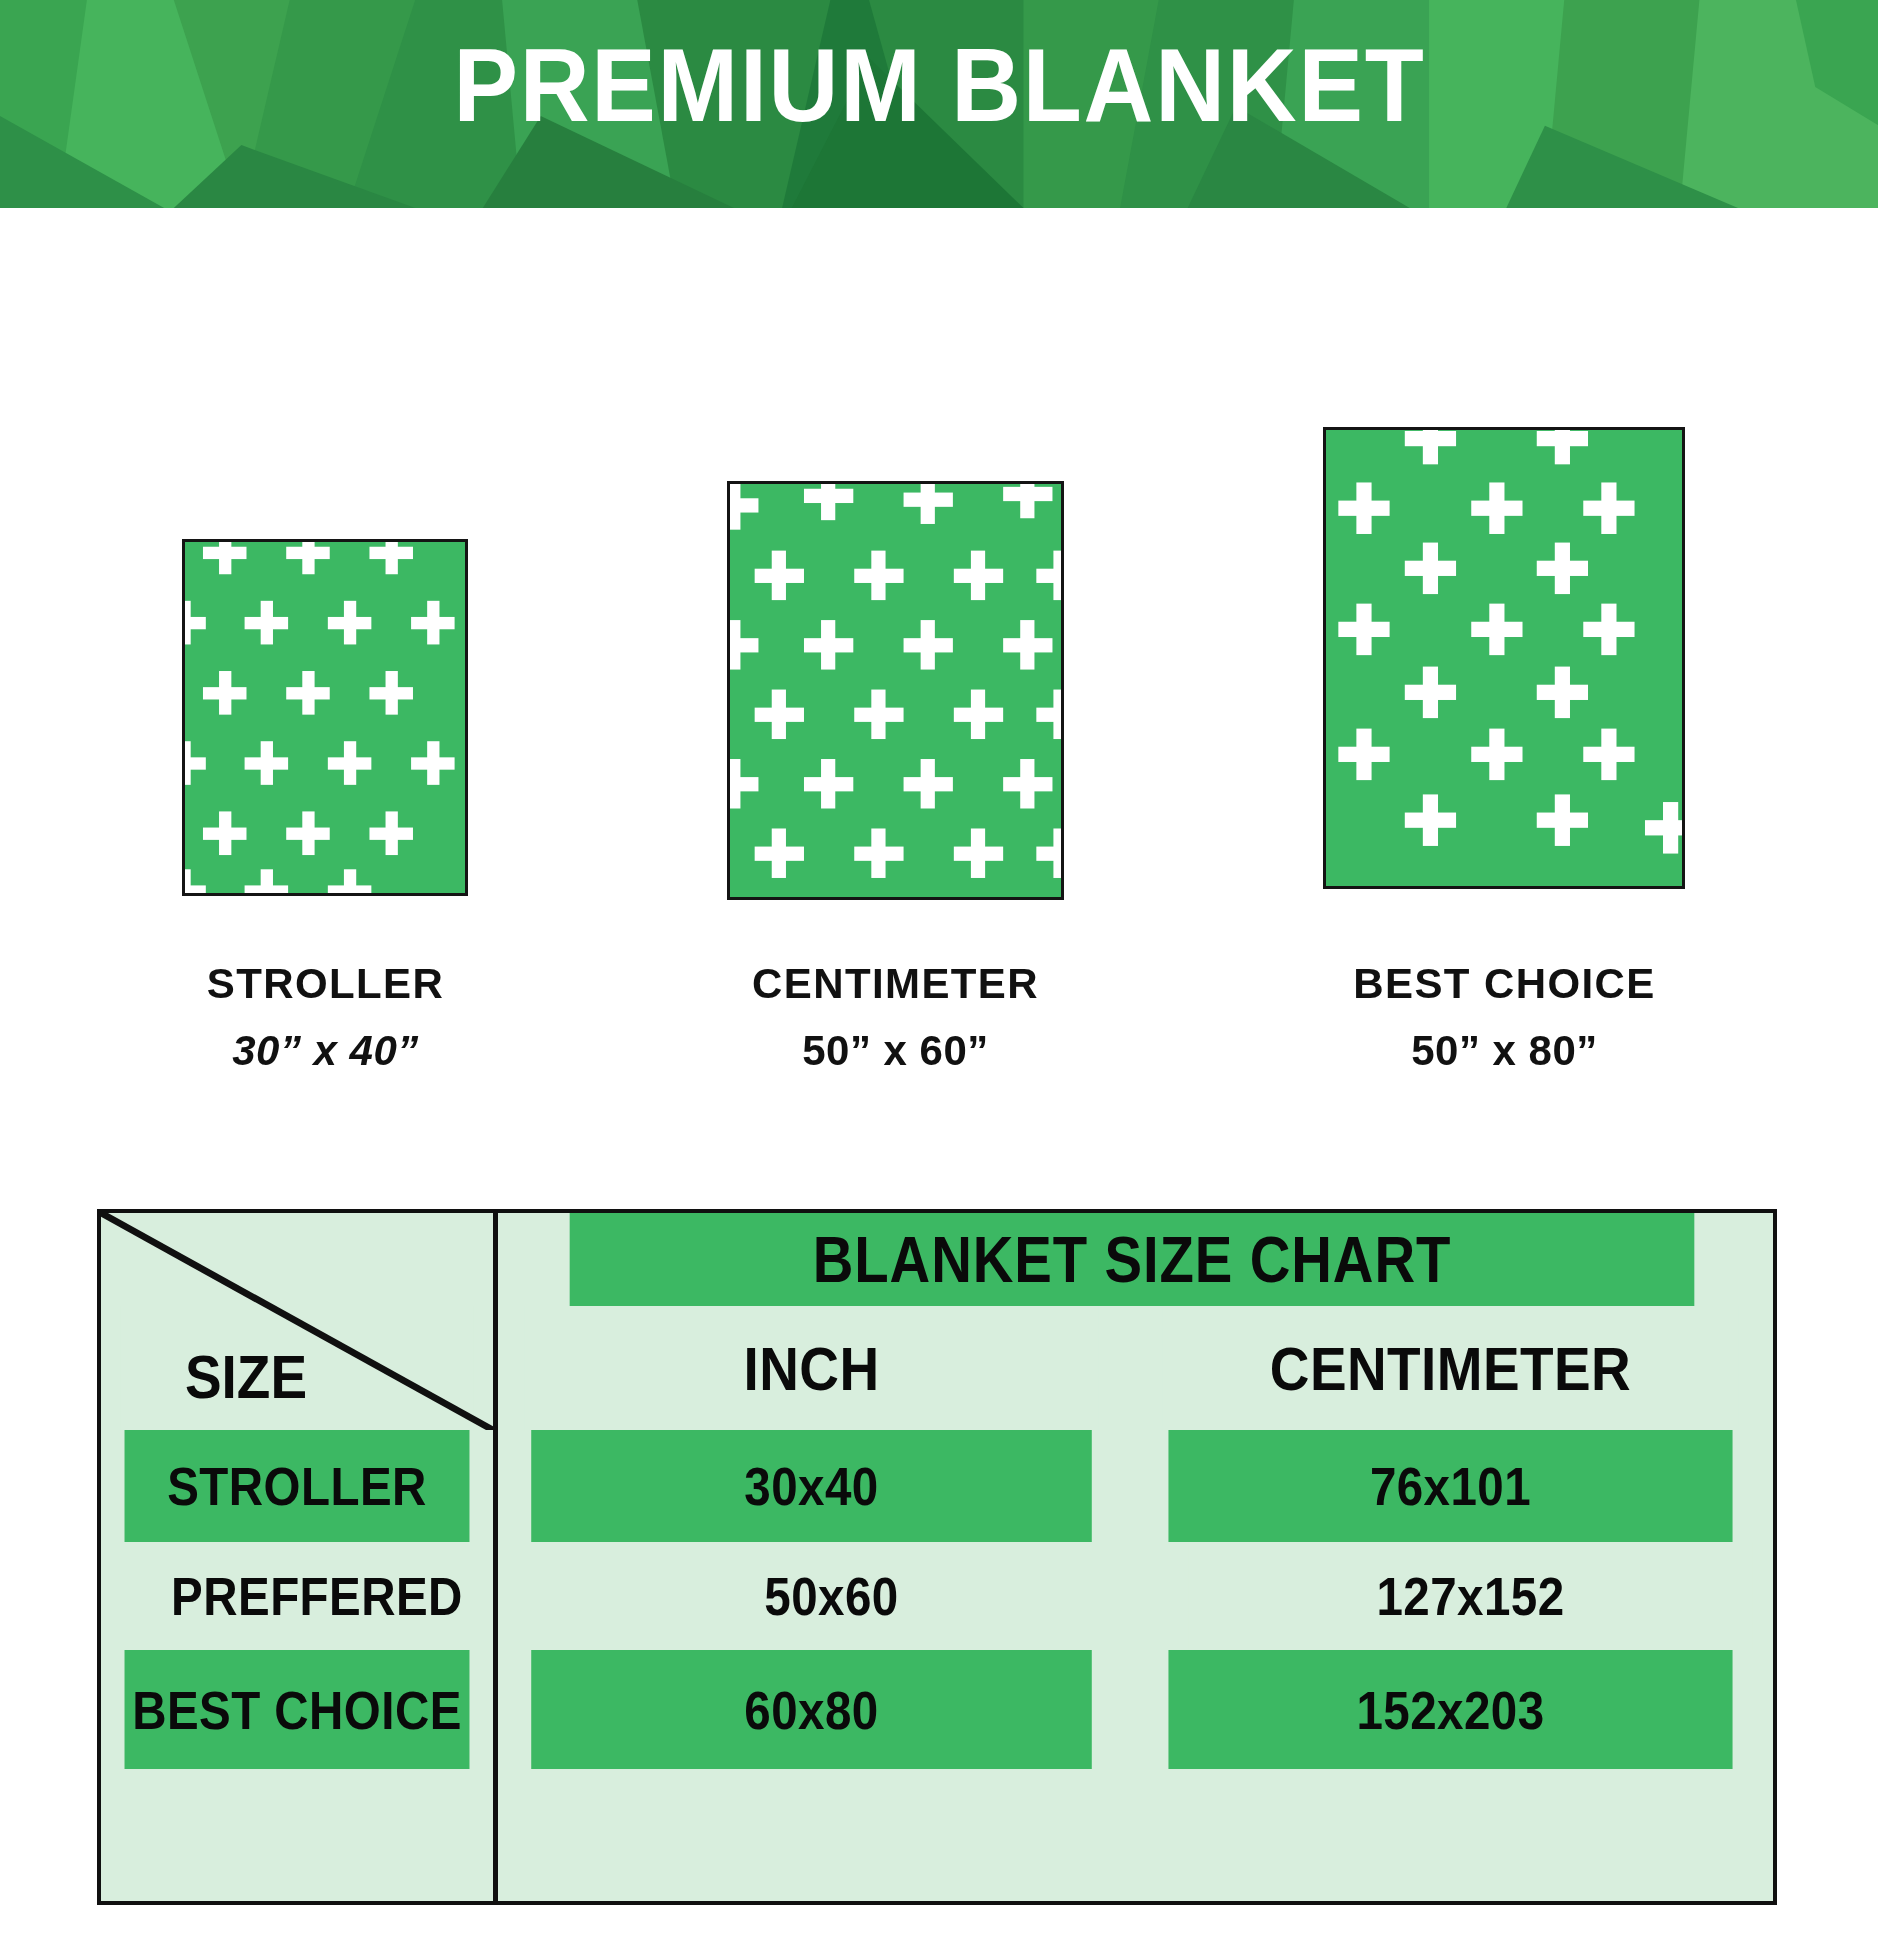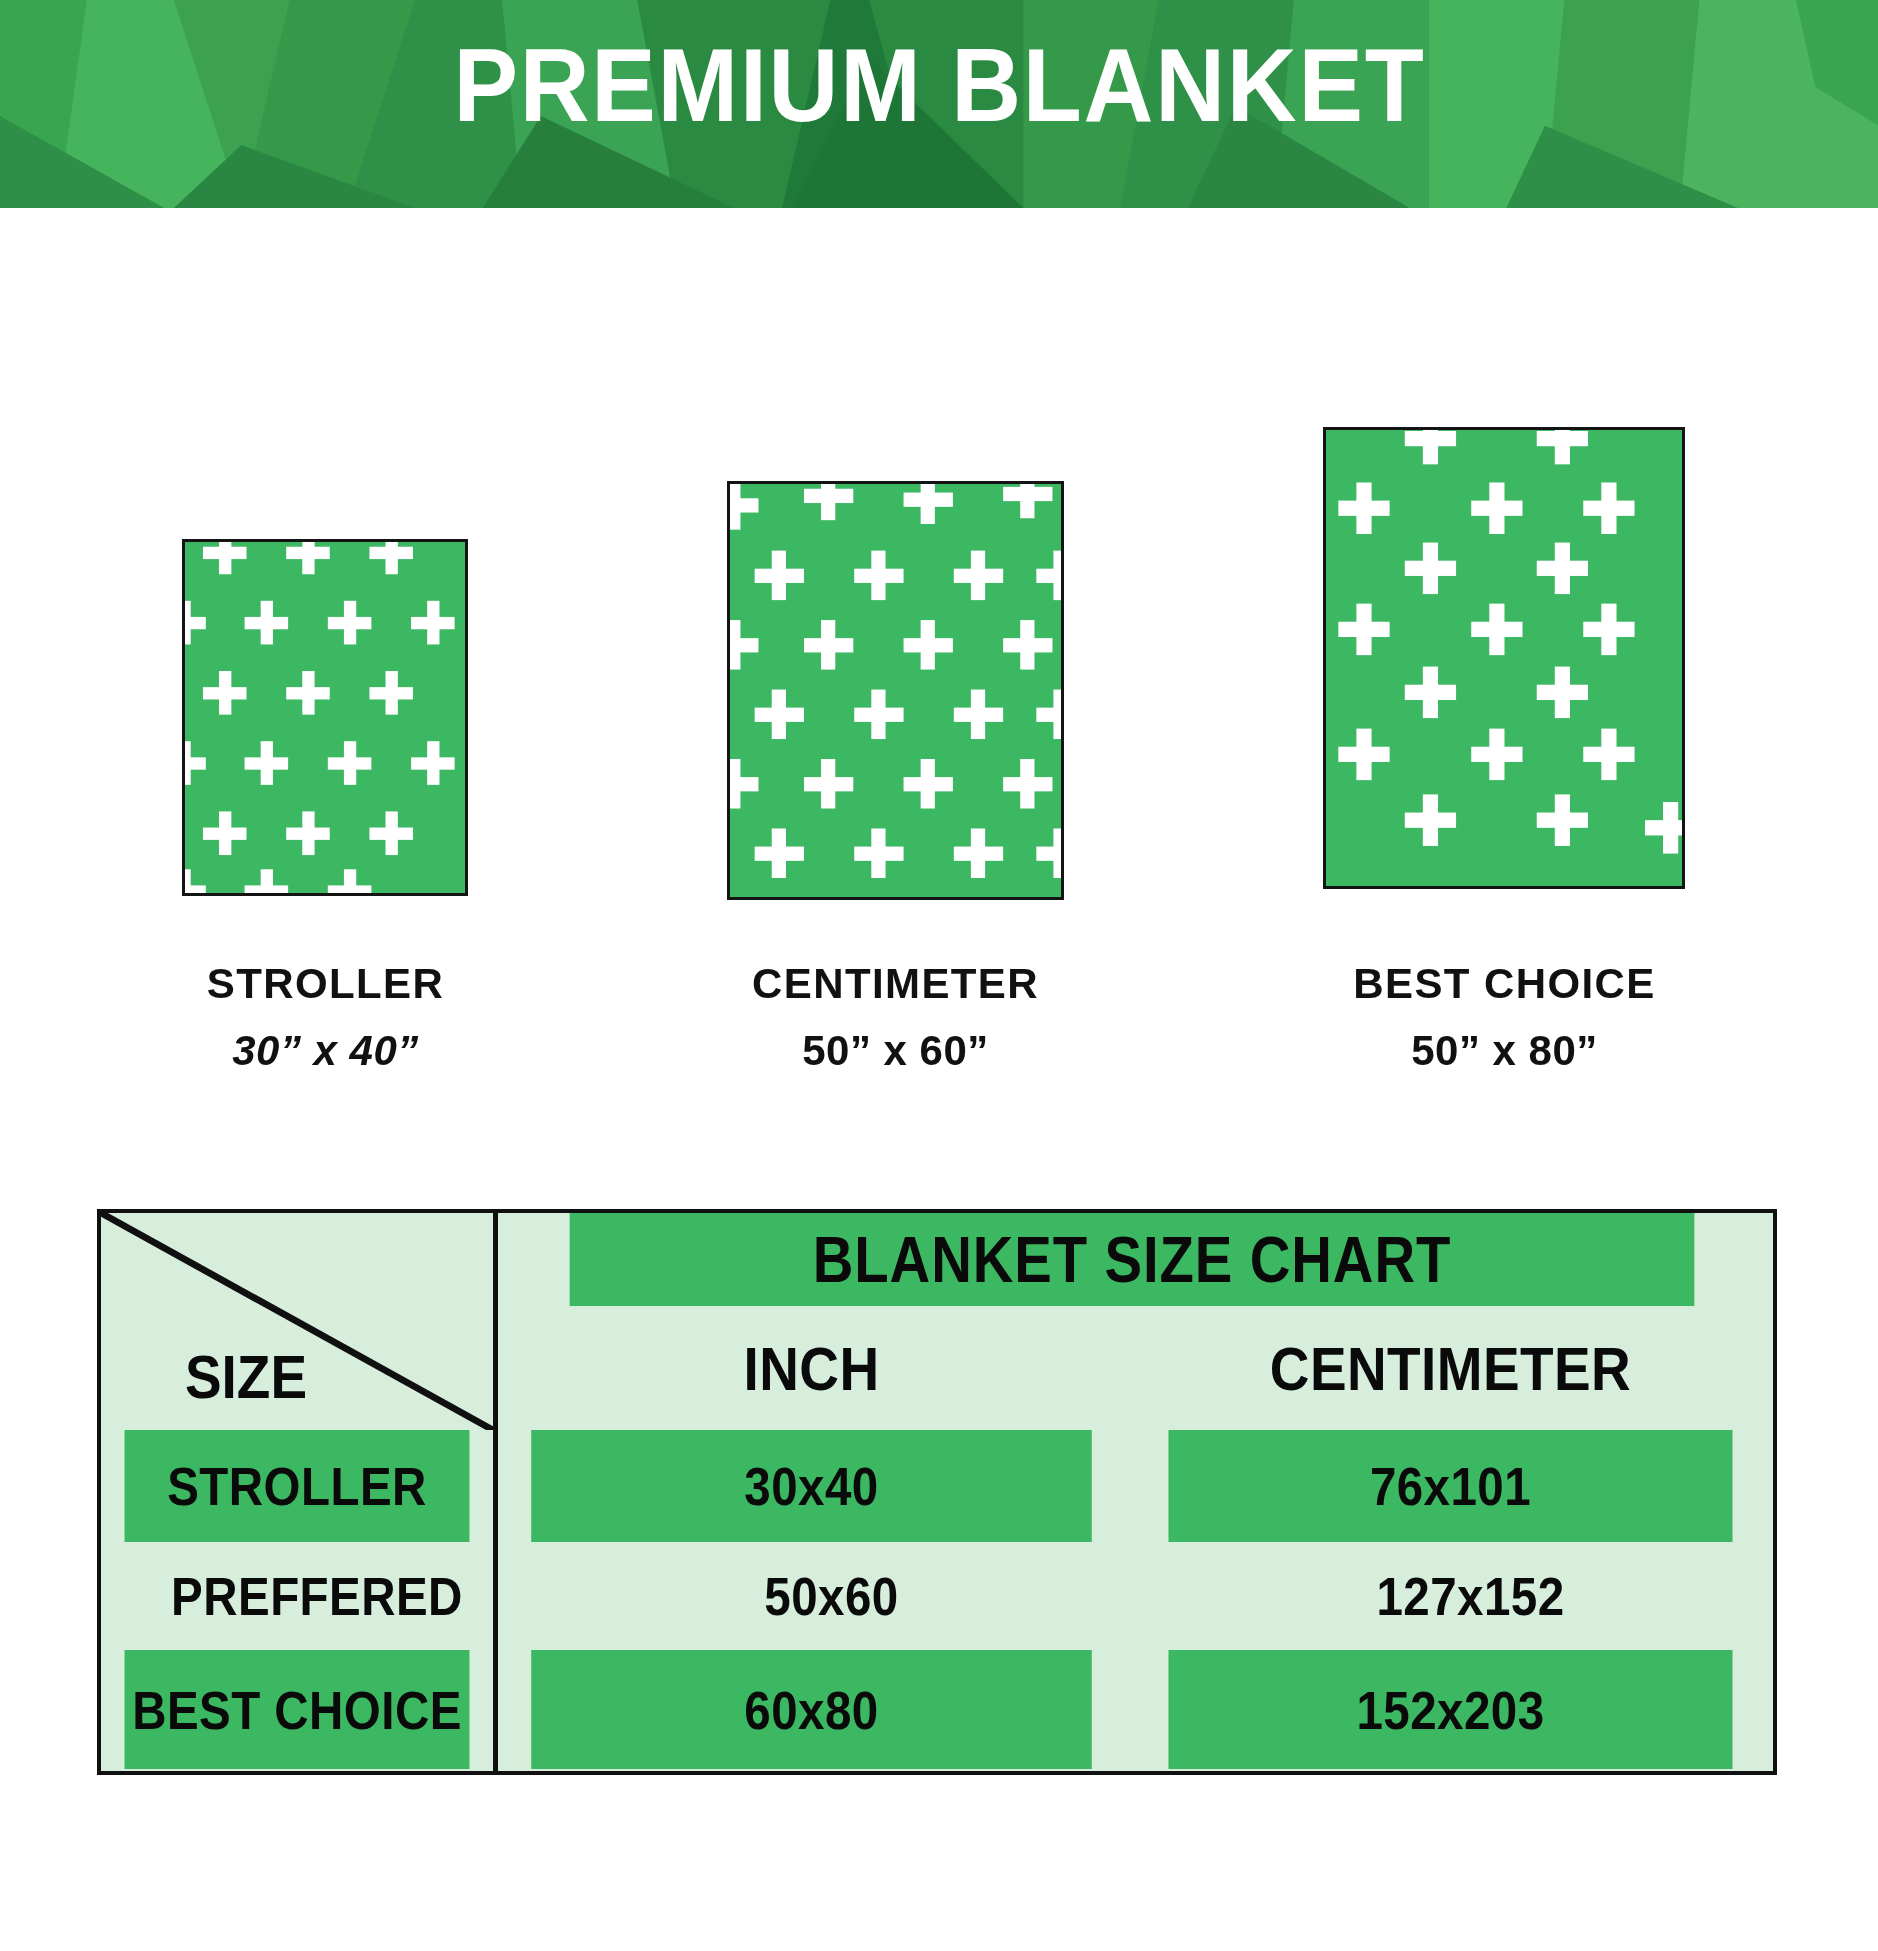--- a/index.html
+++ b/index.html
@@ -96,21 +96,21 @@
   #swatch-best-box { left: 1323px; top: 427px; width: 362px; height: 462px; }
   #swatch-best-name { left: 1217px; top: 961px; width: 575px; }
   #swatch-best-dims { left: 1217px; top: 1028px; width: 575px; }
 
   
   #size-table {
     position: absolute;
     left: 97px;
     top: 1209px;
     width: 1680px;
-    height: 566px;
+    height: 696px;
     border: 4.8px solid #101010;
     box-sizing: border-box;
     background: #d8eedd;
     text-decoration: underline;
   }
   .trow {
     position: absolute;
     left: 0;
     width: 100%;
     display: flex;

